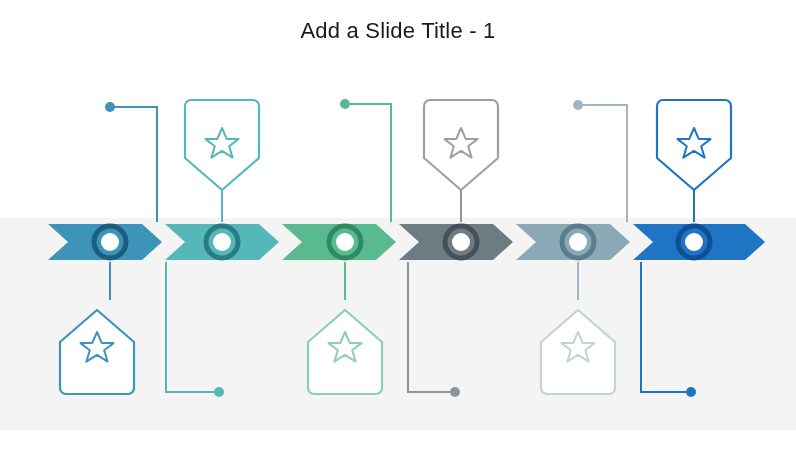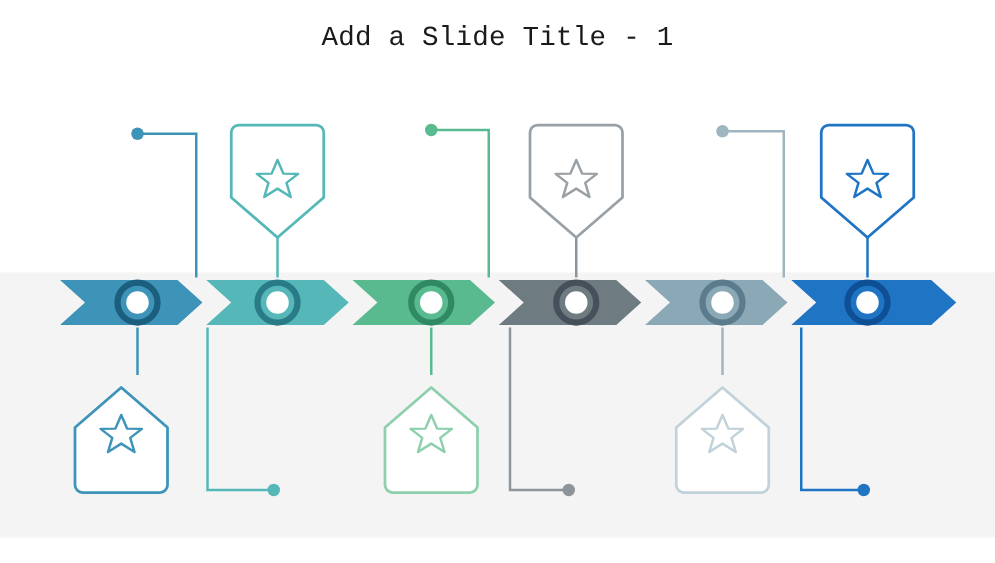--- a/index.html
+++ b/index.html
@@ -28,21 +28,21 @@
     background: #f4f4f4;
   }
   .title {
     position: absolute;
     left: 0;
     top: 18px;
     width: 796px;
     text-align: center;
     font-size: 22px;
     color: #1a1a1a;
-    font-family: Liberation Mono, monospace;
+    font-family: Liberation Sans, sans-serif;
     letter-spacing: 0.2px;
   }
   .diagram {
     position: absolute;
     left: 0;
     top: 0;
     width: 796px;
     height: 450px;
   }
 </style>

